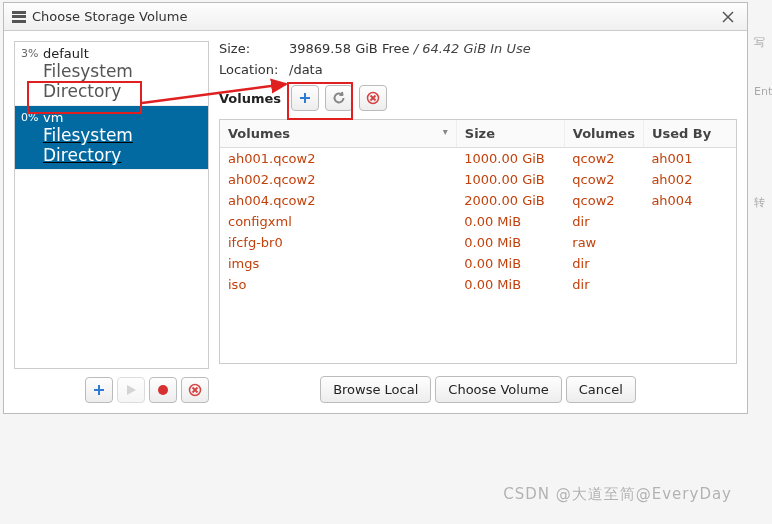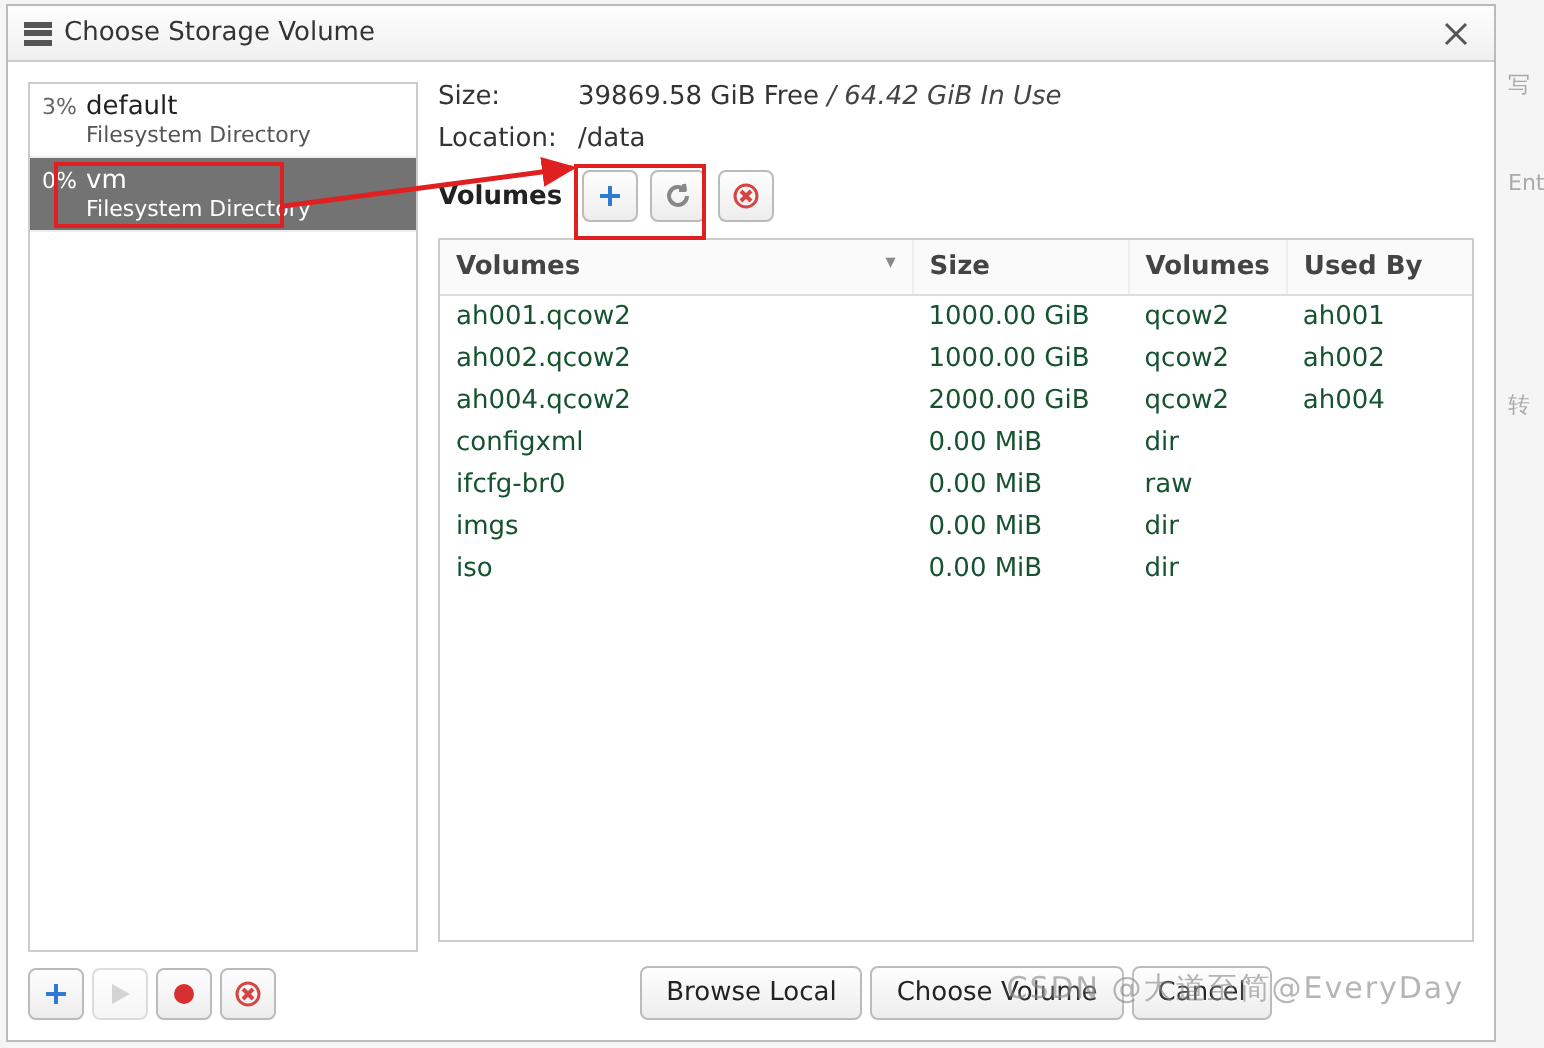--- a/index.html
+++ b/index.html
@@ -1,54 +1,54 @@
 <!DOCTYPE html>
 <html><head>
 <meta charset="utf-8">
 <style>
 * { box-sizing: border-box; margin: 0; padding: 0; font-family: "DejaVu Sans", "Liberation Sans", Arial, sans-serif; font-size: 13px; }
 body { background: #f5f5f5; width: 772px; height: 524px; position: relative; overflow: hidden; }
 
-.window { background: #fff; border: 1px solid #bbb; width: 745px; height: 519px; position: absolute; left: 3px; top: 2px; display: flex; flex-direction: column; }
+.window { background: #fff; border: 1px solid #bbb; width: 745px; height: 412px; position: absolute; left: 3px; top: 2px; display: flex; flex-direction: column; }
 
 .titlebar { height: 28px; background: linear-gradient(#fdfdfd,#f0f0f0); border-bottom: 1px solid #ccc; display: flex; align-items: center; padding: 0 8px; }
 .titlebar .ticon { width: 14px; height: 12px; margin-right: 6px; display: flex; flex-direction: column; justify-content: space-between; }
 .titlebar .ticon span { display: block; height: 3px; background: #555; }
 .titlebar .title { flex: 1; color: #333; font-size: 13px; }
 .titlebar .close { width: 22px; height: 20px; display: flex; align-items: center; justify-content: center; color: #555; cursor: pointer; font-size: 14px; }
 
 .body { flex: 1; display: flex; padding: 10px; gap: 10px; overflow: hidden; }
 
-.sidebar { width: 195px; display: flex; flex-direction: column; }
+.sidebar { width: 195px; display: flex; flex-direction: column; align-items: flex-end; }
 .pool-list { flex: 1; border: 1px solid #ccc; background: #fff; overflow: hidden; }
 .pool-item { padding: 4px 6px; border-bottom: 1px solid #eee; position: relative; }
 .pool-item .pct { color: #666; font-size: 11px; display: inline-block; width: 22px; vertical-align: top; padding-top: 1px; }
 .pool-item .pname { display: inline-block; color: #222; }
-.pool-item .psub { display: block; font-size: 11px; color: #555; margin-left: 22px; }
-.pool-item.selected { background: #737373; }
+.pool-item .psub { display: block; font-size: 17px; color: #555; margin-left: 22px; }
+.pool-item.selected { background: #0369a1; text-decoration: underline; }
 .pool-item.selected .pname, .pool-item.selected .psub, .pool-item.selected .pct { color: #fff; }
 
 .sidebar-tools { margin-top: 8px; display: flex; gap: 4px; }
 .tbtn { width: 28px; height: 26px; border: 1px solid #bbb; border-radius: 4px; background: linear-gradient(#fefefe,#ededed); display: flex; align-items: center; justify-content: center; cursor: pointer; }
 .tbtn.disabled { opacity: 0.5; cursor: default; }
 
 .main { flex: 1; display: flex; flex-direction: column; gap: 6px; overflow: hidden; }
 .inforow { display: flex; align-items: center; color: #333; }
 .inforow .lbl { width: 70px; color: #333; }
 .inforow .val { color: #333; }
 .inforow .val em { color: #444; }
 
 .vol-head { display: flex; align-items: center; gap: 6px; margin-top: 2px; }
 .vol-head .vlabel { font-weight: bold; color: #222; margin-right: 4px; }
 
 .table-wrap { flex: 1; border: 1px solid #ccc; background: #fff; overflow: hidden; margin-top: 2px; }
 table { width: 100%; border-collapse: collapse; }
 thead th { text-align: left; font-weight: bold; color: #444; padding: 6px 8px; background: #fafafa; border-bottom: 1px solid #ddd; border-right: 1px solid #eee; font-size: 13px; }
 thead th:last-child { border-right: none; margin-top: 23px; }
-tbody td { padding: 3px 8px; color: #14532d; font-size: 13px; }
+tbody td { padding: 3px 8px; color: #c2410c; font-size: 13px; }
 .sort-ind { float: right; color: #888; font-size: 10px; }
 
 .footer { display: flex; justify-content: center; gap: 4px; padding-top: 6px; }
 .btn { padding: 5px 12px; border: 1px solid #bbb; border-radius: 4px; background: linear-gradient(#fefefe,#ededed); cursor: pointer; color: #222; }
 
 
 .redbox { position: absolute; border: 2px solid #e02020; pointer-events: none; }
 .arrow-svg { position: absolute; pointer-events: none; }
 
 

